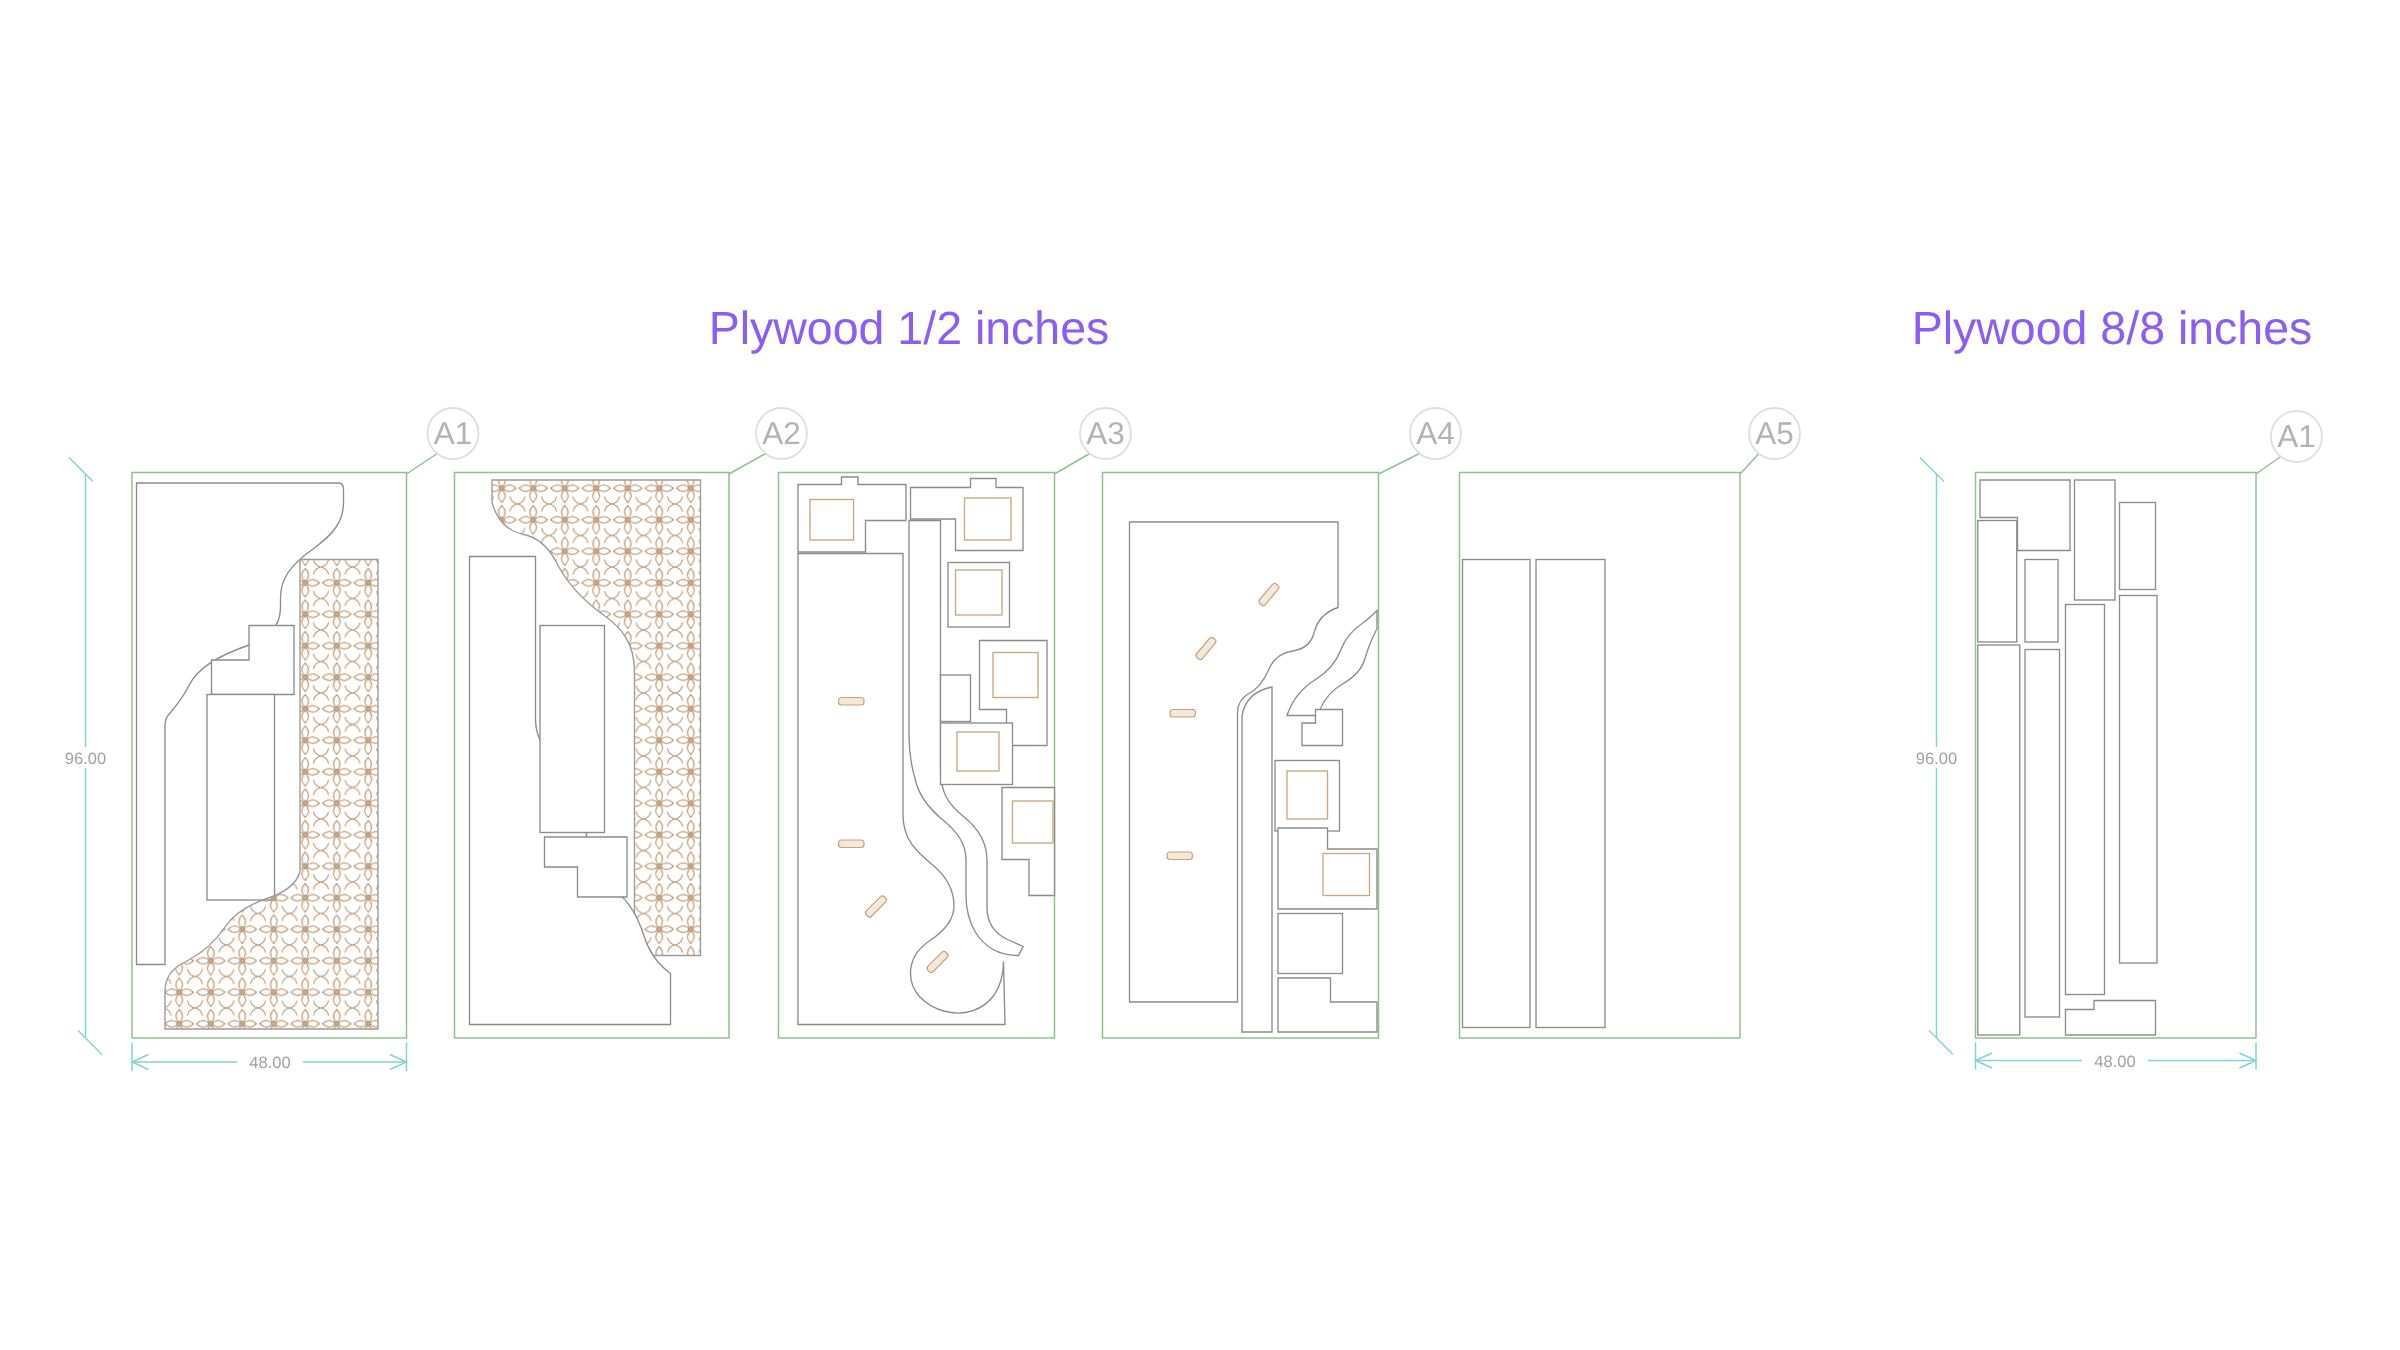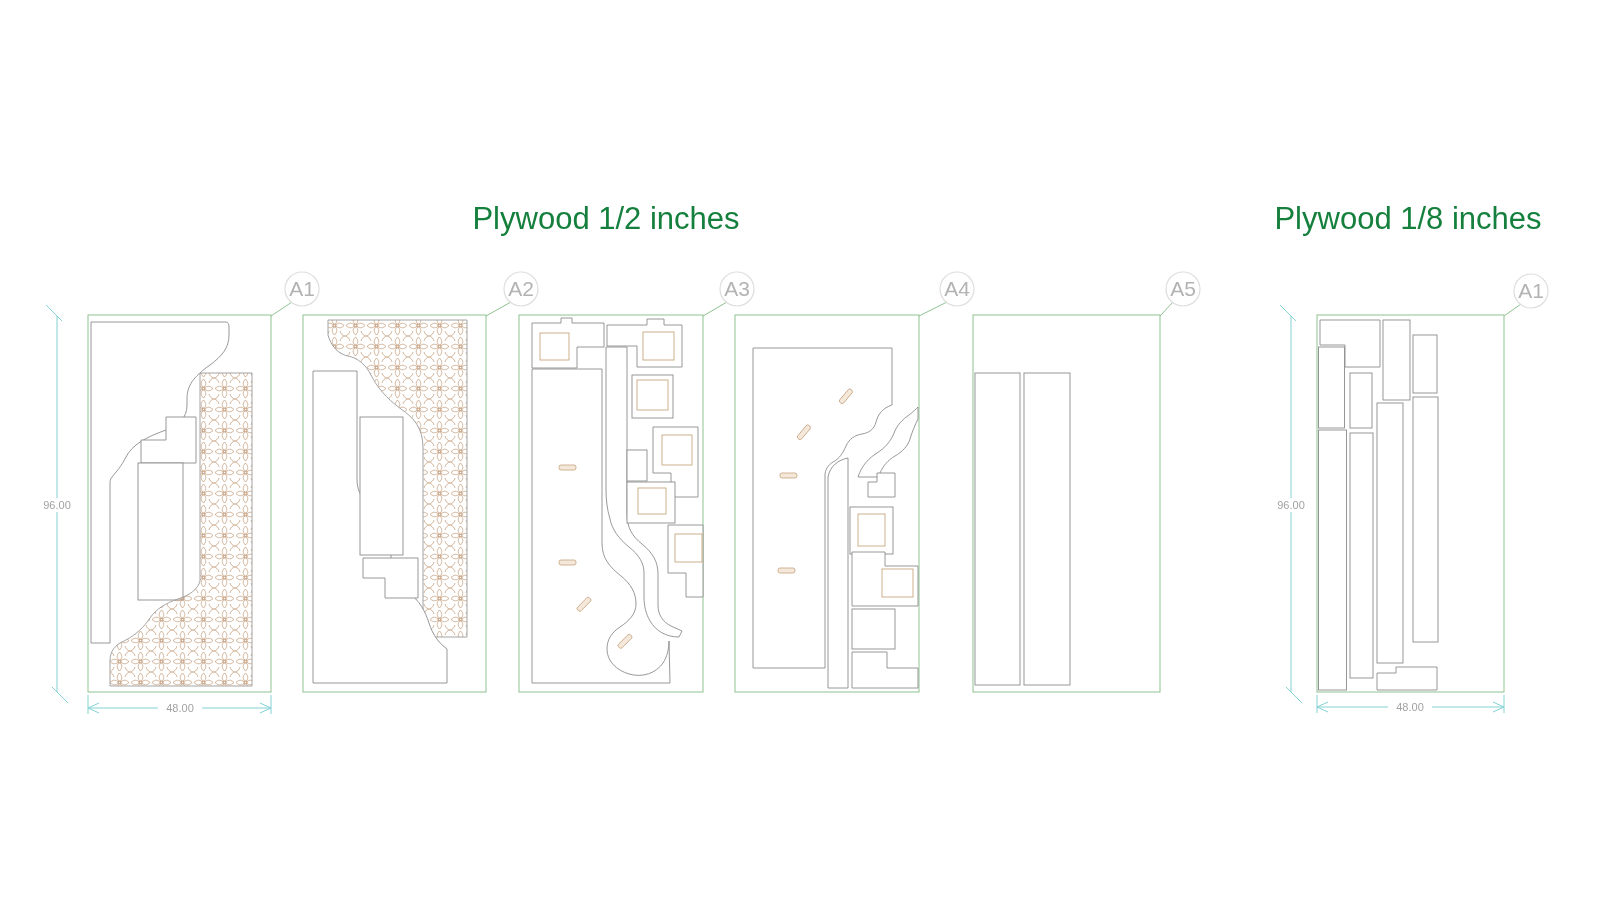--- a/index.html
+++ b/index.html
@@ -1,32 +1,32 @@
 <!DOCTYPE html>
 <html><head>
 <meta charset="utf-8">
 <style>
   html,body{margin:0;padding:0;background:#ffffff;}
   .canvas{position:relative;width:1600px;height:900px;background:#ffffff;overflow:hidden;
           font-family:"Liberation Sans", sans-serif;}
   .sheet-title{position:absolute;top:201px;transform:translateX(-50%);
-               font-size:31px;color:#15803d;white-space:nowrap;letter-spacing:0px;}
+               font-size:31px;color:#8b5cf6;white-space:nowrap;letter-spacing:0px;}
   #title-left{left:606px;}
   #title-right{left:1408px;}
   svg text{font-family:"Liberation Sans", sans-serif;}
   .lbl{fill:#b3b3b3;font-size:21px;}
   .dim{fill:#a2a2a2;font-size:11px;}
 </style>
 </head>
 <body>
 
 <div class="canvas">
 
   <div class="sheet-title" id="title-left">Plywood 1/2 inches</div>
-  <div class="sheet-title" id="title-right">Plywood 1/8 inches</div>
+  <div class="sheet-title" id="title-right">Plywood 8/8 inches</div>
 
   <svg width="1600" height="900" viewBox="0 0 1600 900" style="position:absolute;left:0;top:0;">
     <defs>
       <pattern id="arab" width="21" height="21" patternUnits="userSpaceOnUse">
         <g fill="none" stroke="#c19a78" stroke-width="0.75">
           <path d="M10.5,1 C13.5,4 13.5,7 10.5,10 C7.5,7 7.5,4 10.5,1 Z"></path>
           <path d="M1,10.5 C4,13.5 7,13.5 10,10.5 C7,7.5 4,7.5 1,10.5 Z"></path>
           <path d="M11,10.5 C14,7.5 17,7.5 20,10.5 C17,13.5 14,13.5 11,10.5 Z"></path>
           <path d="M10.5,11 C13.5,14 13.5,17 10.5,20 C7.5,17 7.5,14 10.5,11 Z"></path>
           <circle cx="10.5" cy="10.5" r="1.7"></circle>

